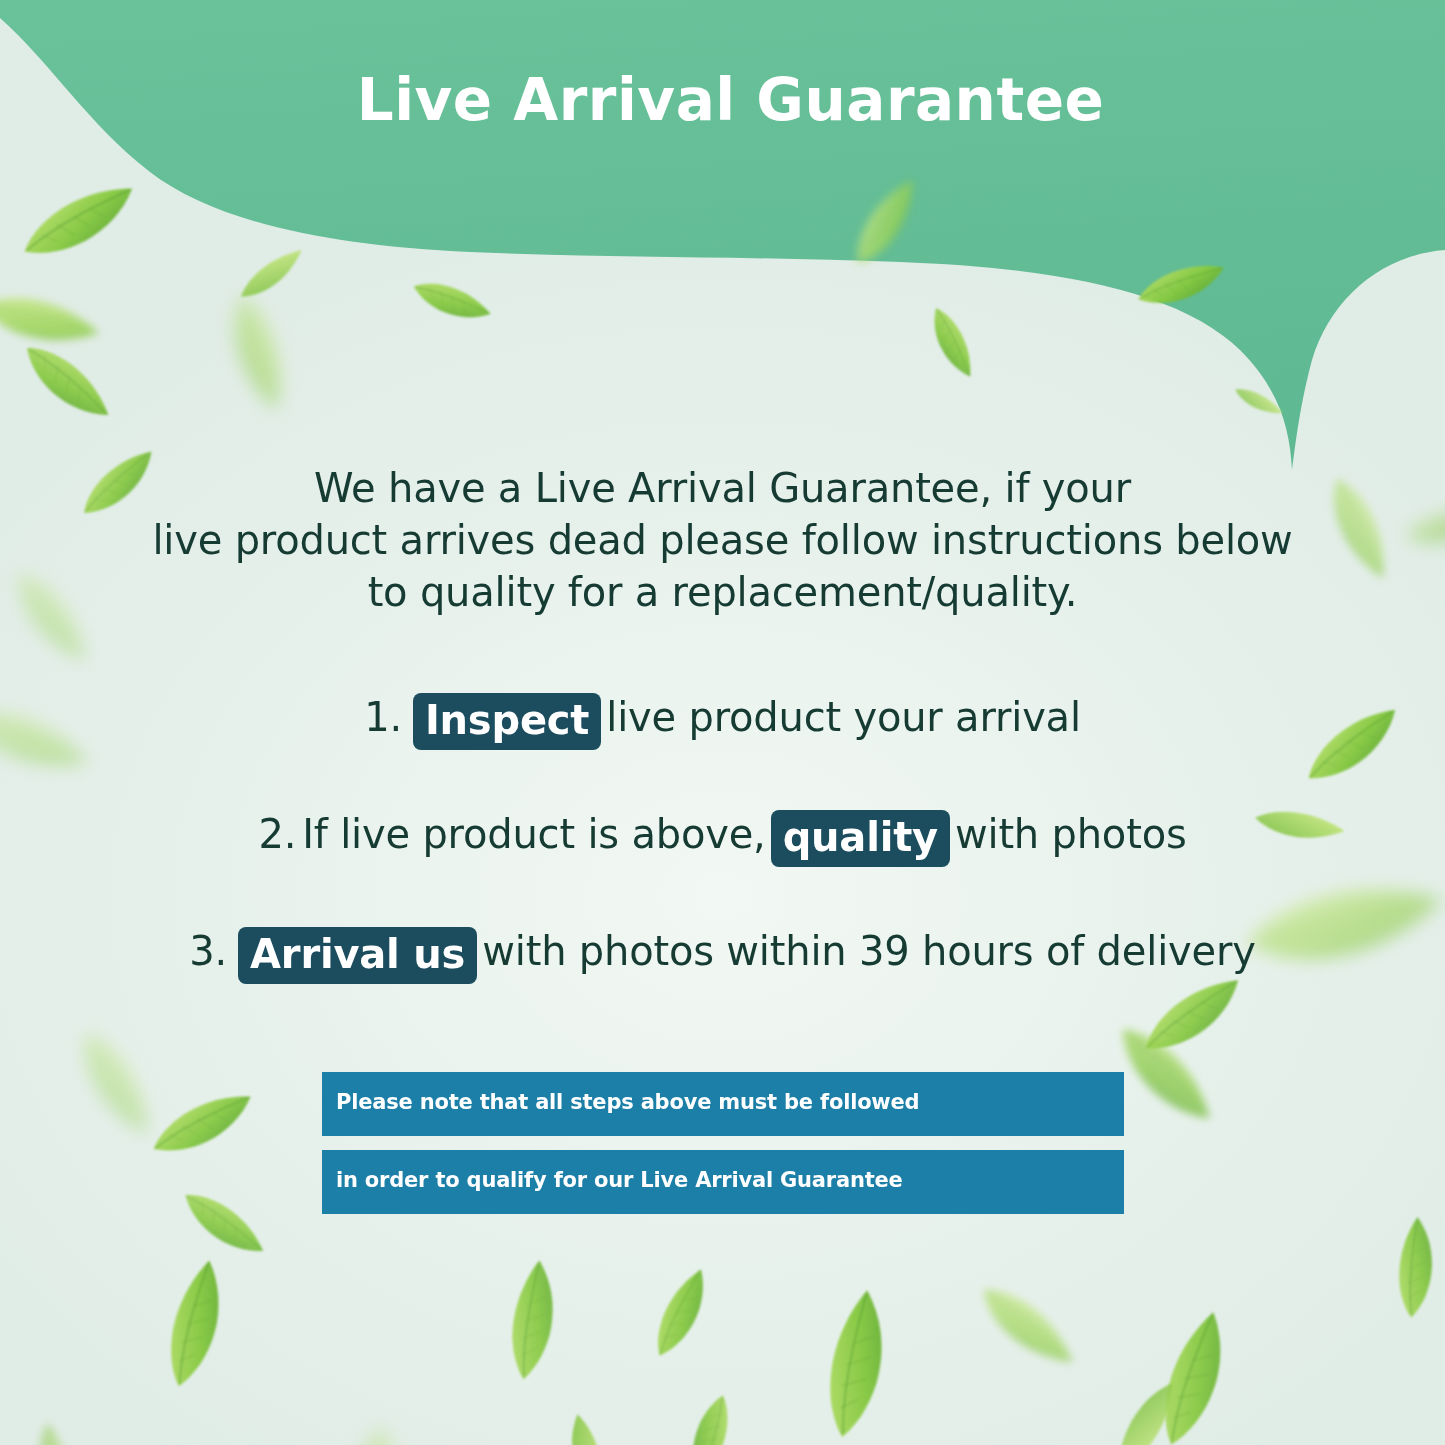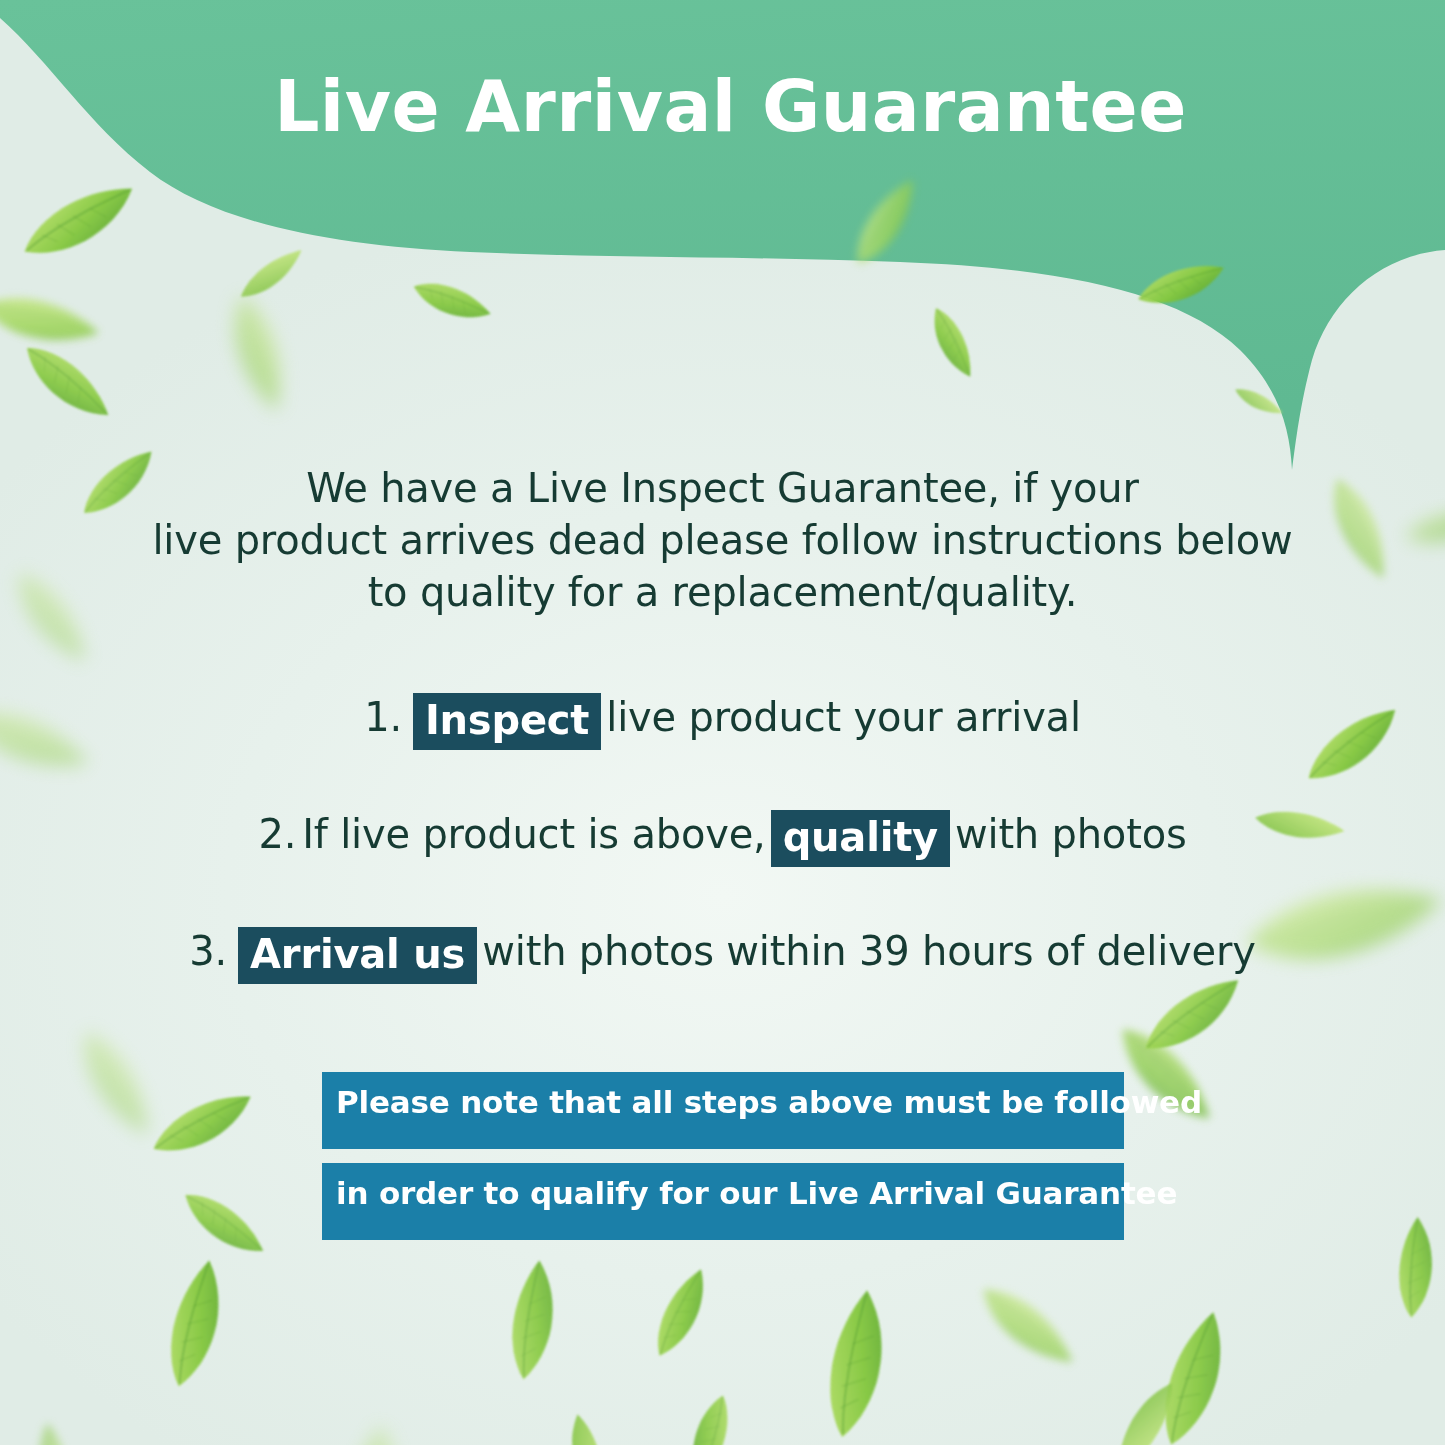--- a/index.html
+++ b/index.html
@@ -36,21 +36,21 @@
   }
 
   .header-title {
     position: absolute;
     left: 0;
     top: 70px;
     width: 1445px;
     text-align: center;
     z-index: 5;
     color: #ffffff;
-    font-size: 71px;
+    font-size: 58px;
     font-weight: 700;
     letter-spacing: 0.5px;
     line-height: 1.05;
     font-family: "DejaVu Sans", sans-serif;
     padding-left: 16px;
   }
 
   
   .leaf-layer {
     position: absolute;
@@ -108,36 +108,37 @@
 
   .hl {
     display: inline-block;
     background: #1b4d5e;
     color: #ffffff;
     font-weight: 700;
     padding: 3px 12px 6px 12px;
     margin: 0 5px;
     line-height: 48px;
     vertical-align: -3px;
+    border-radius: 8px;
   }
 
   .note-box-wrap {
     position: absolute;
     left: 322px;
     top: 1072px;
     width: 802px;
   }
   .note-box {
     background: #1b7fa8;
     color: #ffffff;
-    font-size: 31px;
+    font-size: 21px;
     font-weight: 700;
     font-family: "DejaVu Sans", sans-serif;
     line-height: 52px;
-    padding: 4px 14px 21px 14px;
+    padding: 4px 14px 8px 14px;
     white-space: nowrap;
     letter-spacing: -0.2px;
   }
   .note-box-1 { margin-bottom: 14px; }
 </style>
 </head>
 <body>
 
 <div id="poster">
 
@@ -317,21 +318,21 @@
       <use href="#leafC" width="110" height="40"></use>
     </g>
     <g transform="translate(1390,1320) rotate(-84)" filter="url(#blur1)" opacity="0.9">
       <use href="#leafA" width="110" height="42"></use>
     </g>
   </svg>
 
   <div class="content">
 
     <div class="intro">
-      <span class="ln">We have a Live Inspect Guarantee, if your</span>
+      <span class="ln">We have a Live Arrival Guarantee, if your</span>
       <span class="ln">live product arrives dead please follow instructions below</span>
       <span class="ln">to quality for a replacement/quality.</span>
     </div>
 
     <div class="steps">
 
       <div class="step step-1">
         <span class="num">1.</span><span class="hl">Inspect</span><span>live product your arrival</span>
       </div>
 

